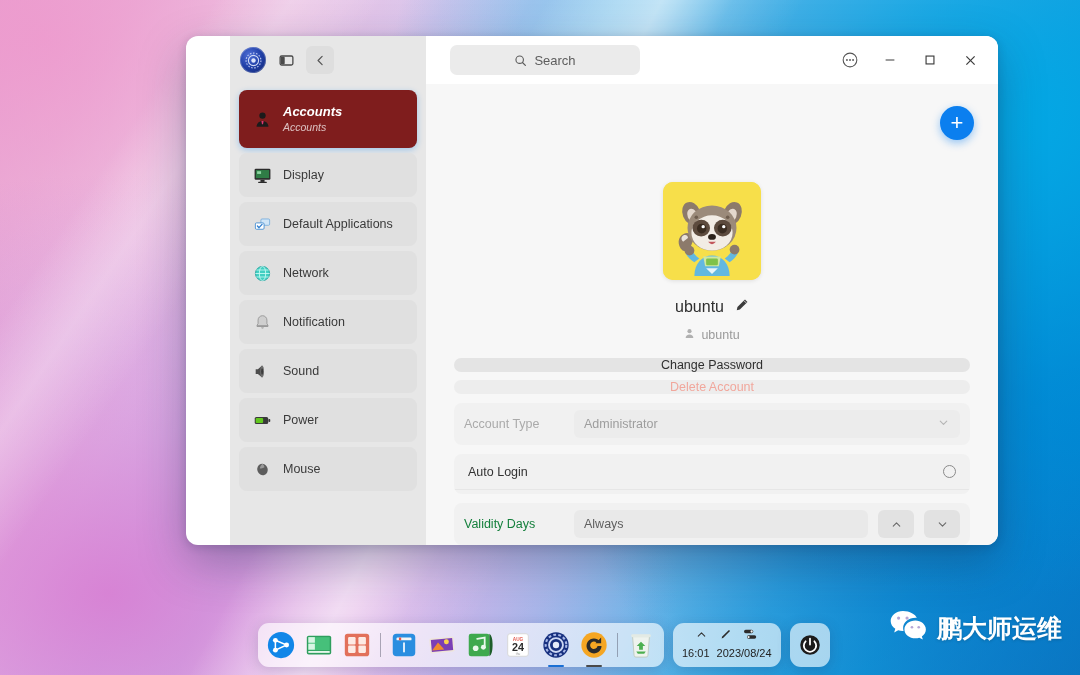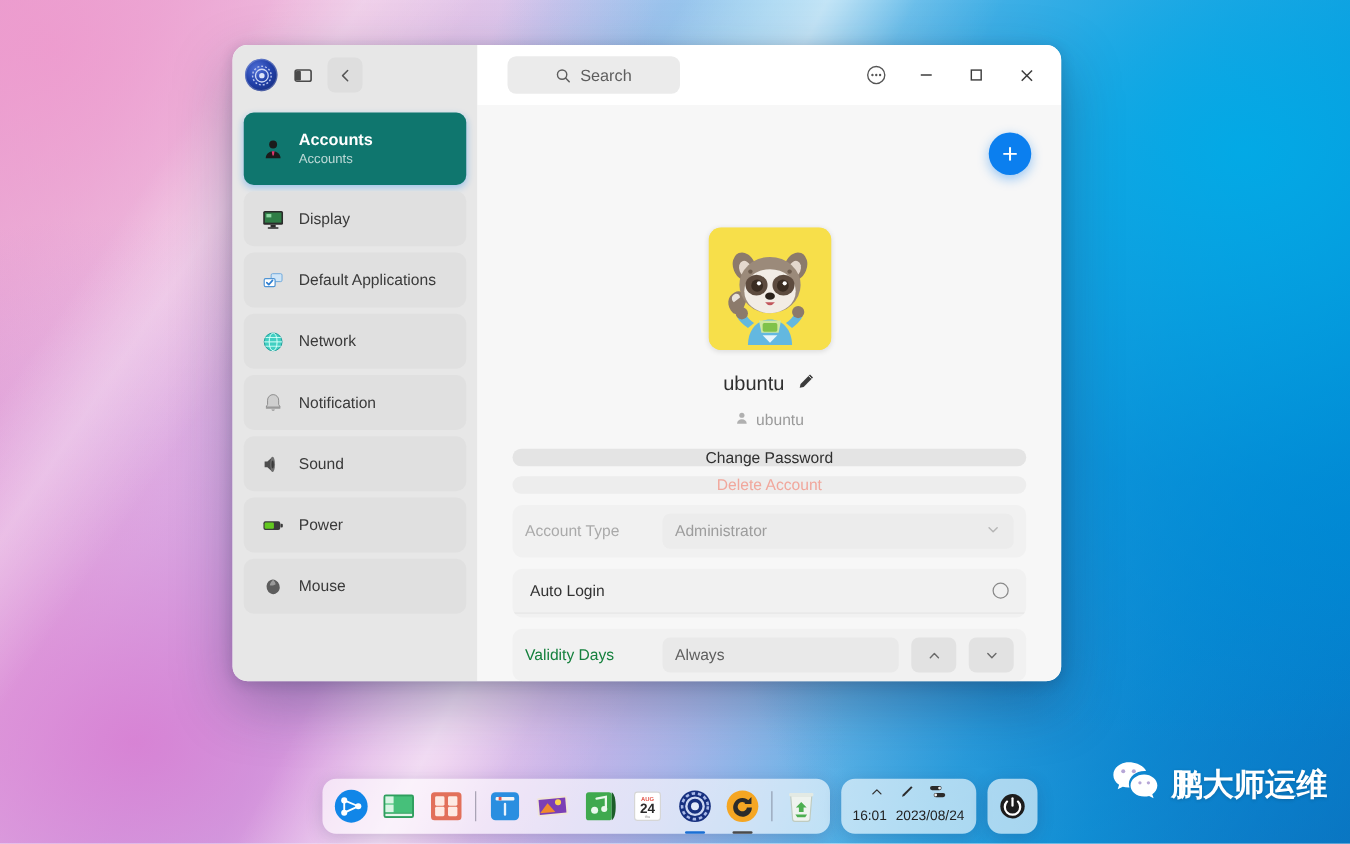--- a/index.html
+++ b/index.html
@@ -22,25 +22,25 @@
   }
   #wall-streak {
     position: absolute; inset: 0; pointer-events: none;
     background:
       linear-gradient(118deg, rgba(255,255,255,0) 38%, rgba(255,255,255,0.55) 46%, rgba(255,255,255,0.12) 51%, rgba(255,255,255,0) 56%),
       linear-gradient(124deg, rgba(255,255,255,0) 14%, rgba(255,255,255,0.30) 19%, rgba(255,255,255,0) 25%);
   }
 
   
   #window {
-    position: absolute; left: 186px; top: 36px; width: 663px; height: 509px;
+    position: absolute; left: 186px; top: 36px; width: 812px; height: 509px;
     border-radius: 12px; overflow: hidden;
     background: #ffffff;
     box-shadow: 0 18px 46px rgba(30,40,80,0.34), 0 2px 10px rgba(20,30,60,0.18);
-    display: flex; flex-direction: column;
+    display: flex; flex-direction: column; padding-left: 44px;
   }
   #titlebar { height: 48px; display: flex; align-items: center; flex: none; }
   .tb-left {
     width: 196px; height: 48px; background: #e7e7e7;
     display: flex; align-items: center; padding-left: 10px; gap: 6px; flex: none;
   }
   .app-logo {
     width: 26px; height: 26px; border-radius: 50%; flex: none;
     background: radial-gradient(circle at 36% 32%, #4f6fd6 0%, #2140a8 48%, #12266e 100%);
     display: flex; align-items: center; justify-content: center;
@@ -73,22 +73,23 @@
   #sidebar {
     width: 196px; flex: none; background: #e7e7e7;
     padding: 6px 9px 0 9px; overflow: hidden;
   }
   .nav-item {
     height: 44px; border-radius: 8px; margin-bottom: 5px;
     display: flex; align-items: center; gap: 10px; padding: 0 12px;
     background: #e0e0e0; color: #3a3a3a; font-size: 12.5px;
   }
   .nav-item.active {
-    height: 58px; background: #0f766e; color: #ffffff;
+    height: 58px; background: #7f1d1d; color: #ffffff;
     box-shadow: 0 2px 6px rgba(11,127,239,0.32);
+    font-style: italic;
   }
   .nav-ico { width: 22px; height: 22px; flex: none; display: flex; align-items: center; justify-content: center; }
   .nav-texts { display: flex; flex-direction: column; line-height: 1.25; }
   .nav-title { font-size: 13px; font-weight: 600; }
   .nav-sub { font-size: 10.5px; color: rgba(255,255,255,0.72); margin-top: 1px; }
   .nav-label { font-size: 12.5px; }
 
   #content {
     flex: 1; background: #f7f7f7; position: relative; padding: 0 28px;
     display: flex; flex-direction: column; align-items: center; min-width: 0;

